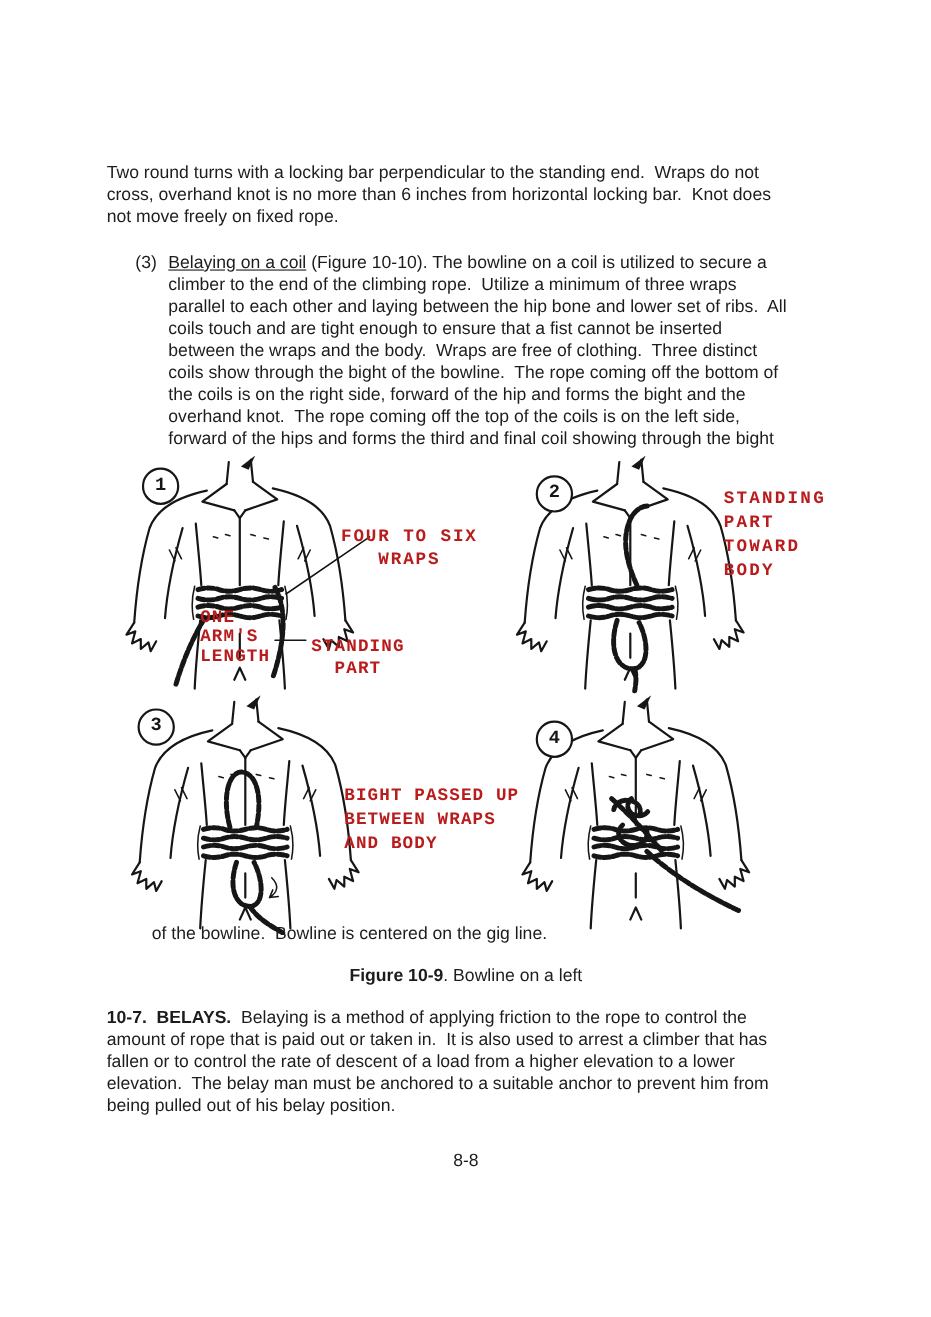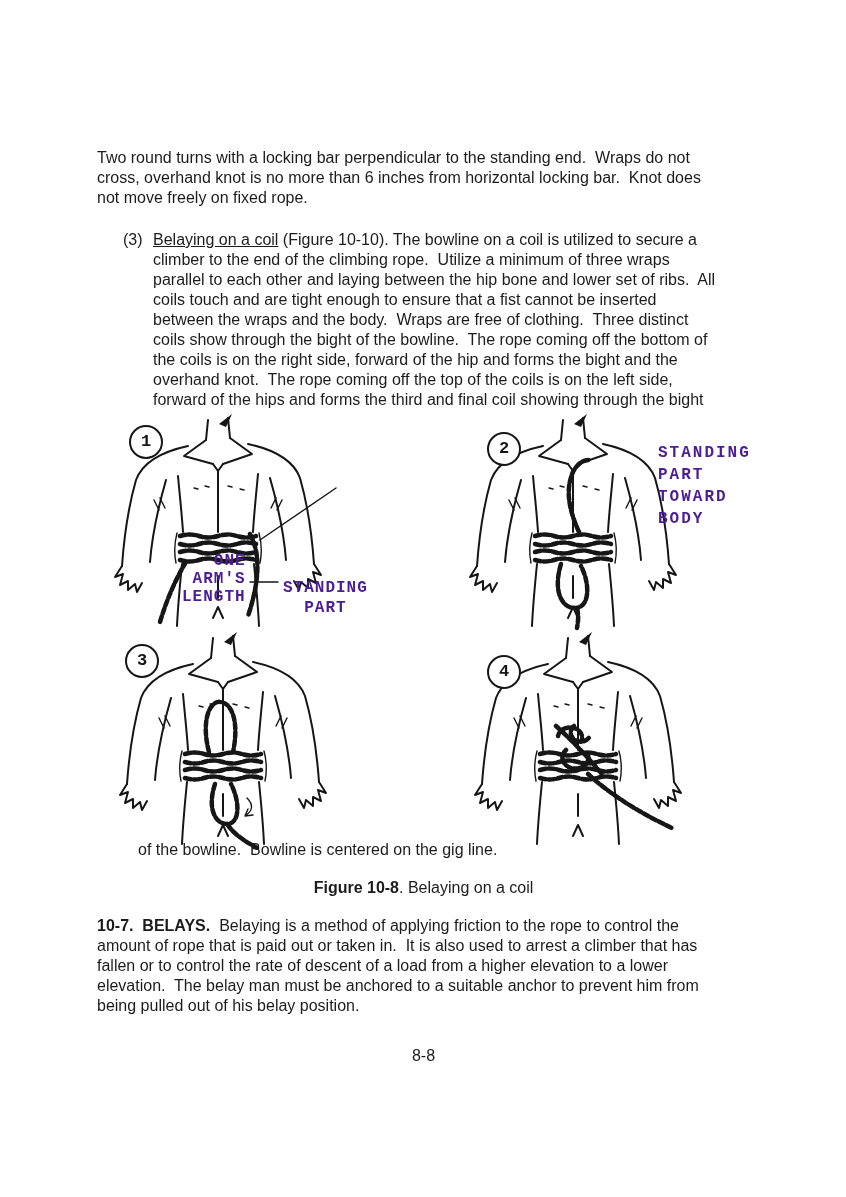--- a/index.html
+++ b/index.html
@@ -12,24 +12,24 @@
   .u{text-decoration:underline;}
   .center{text-align:center;}
   #figure{position:absolute;left:100px;top:408px;width:690px;height:432px;}
   #figure svg{position:absolute;}
   .badge{
     position:absolute;width:30px;height:30px;border:2.5px solid #161616;border-radius:50%;
     display:flex;align-items:center;justify-content:center;
     font-family:"Liberation Mono",monospace;font-size:17px;font-weight:700;color:#161616;background:#fff;
   }
   .mono-label{
-    position:absolute;font-family:"Liberation Mono",monospace;font-weight:700;color:#4c1d95;
+    position:absolute;font-family:"Liberation Mono",monospace;font-weight:700;color:#b91c1c;
     font-size:16px;letter-spacing:1.7px;white-space:pre;
   }
-  .lh18{line-height:18px;text-align:right;}
+  .lh18{line-height:18px;}
   .lh20{line-height:20px;}
   .lh21{line-height:21px;}
   .lh22{line-height:22px;letter-spacing:2px;}
   .ls1{letter-spacing:1px;}
   .line{fill:none;stroke:#161616;stroke-width:2;stroke-linecap:round;stroke-linejoin:round;}
   .thin{stroke-width:1.4;}
   .rope{fill:none;stroke:#161616;stroke-width:4.5;stroke-dasharray:6 2.5;stroke-linecap:round;}
 </style>
 </head>
 <body>
@@ -80,20 +80,22 @@
           <path class="line" d="M-5,204 L0,193 L5,204"></path>
         <path class="line" d="M-96,152 l-7,11 l8,-3 l-3,11 l8,-4 l0,9 l7,-6 l2,8 l5,-9"></path>
         <path class="line" d="M96,150 l7,11 l-8,-3 l3,11 l-8,-4 l0,9 l-7,-6 l-2,8 l-5,-9"></path>
         <path class="rope" d="M-32,148 C-44,168 -52,188 -58,208"></path>
         <path class="rope" d="M32,120 C44,142 40,172 30,202"></path>
         <path class="line thin" d="M118,74 L42,126"></path>
         <path class="line thin" d="M32,168 L60,168"></path>
       </g>
     </svg>
     <div class="badge" style="left:29px;top:17px">1</div>
+    <div class="mono-label lh21" style="left:210px;top:70px">FOUR TO SIX
+   WRAPS</div>
     <div class="mono-label lh18 ls1" style="left:82px;top:144px">ONE
 ARM'S
 LENGTH</div>
     <div class="mono-label lh20 ls1" style="left:183px;top:170px">STANDING
   PART</div>
 
     <svg width="320" height="218" viewBox="0 0 320 218" style="left:350px;top:6px">
       <g transform="translate(123,0)">
         <path class="line" d="M-12,26 L-10,6"></path>
           <path class="line" d="M12,24 L10,4"></path>
@@ -160,20 +162,23 @@
           <path class="line" d="M-5,204 L0,193 L5,204"></path>
         <path class="line" d="M-96,152 l-7,11 l8,-3 l-3,11 l8,-4 l0,9 l7,-6 l2,8 l5,-9"></path>
         <path class="line" d="M96,150 l7,11 l-8,-3 l3,11 l-8,-4 l0,9 l-7,-6 l-2,8 l-5,-9"></path>
         <path class="rope" d="M-14,120 C-22,90 -14,68 -2,70 C10,72 16,92 10,120"></path>
         <path class="rope" d="M-8,152 C-16,176 -8,192 4,192 C16,192 18,172 8,152"></path>
         <path class="rope" d="M4,192 C12,204 24,210 34,216"></path>
         <path class="line thin" d="M24,166 q10,10 -2,18 M22,184 l8,-1 M22,184 l3,-7"></path>
       </g>
     </svg>
     <div class="badge" style="left:25px;top:236px">3</div>
+    <div class="mono-label lh22 ls1" style="left:213px;top:304px;letter-spacing:1px">BIGHT PASSED UP
+BETWEEN WRAPS
+AND BODY</div>
 
     <svg width="330" height="218" viewBox="0 0 330 218" style="left:340px;top:224px">
       <g transform="translate(138,0)">
         <path class="line" d="M-12,26 L-10,6"></path>
           <path class="line" d="M12,24 L10,4"></path>
         <path d="M1,10 L14,0 L8,13 Z" fill="#161616" stroke="none"></path>
         <path class="line" d="M-12,26 L-34,42 L-5,50"></path>
           <path class="line" d="M12,24 L34,40 L5,50"></path>
         <path class="line" d="M-5,50 L0,57 L5,50"></path>
         <path class="line" d="M-30,32 C-58,38 -76,50 -82,66 C-90,94 -94,124 -96,152"></path>
@@ -201,21 +206,21 @@
         <path class="rope" d="M-12,118 a13,11 0 1 0 22,5"></path>
         <path class="rope" d="M-22,94 C-4,110 12,128 24,142"></path>
         <path class="rope" d="M10,142 C34,164 64,182 94,196"></path>
       </g>
     </svg>
     <div class="badge" style="left:387px;top:247px">4</div>
   </div>
 
   <div class="block" style="left:138px;top:840px;width:600px">of the bowline.  Bowline is centered on the gig line.</div>
 
-  <div class="block center" style="left:97px;top:878px;width:653px"><b>Figure 10-8</b><span>. Belaying on a coil</span></div>
+  <div class="block center" style="left:97px;top:878px;width:653px"><b>Figure 10-9</b><span>. Bowline on a left</span></div>
 
   <div class="block" style="left:97px;top:916px;width:706px"><b>10-7.  BELAYS.</b><span>  Belaying is a method of applying friction to the rope to control the
 amount of rope that is paid out or taken in.  It is also used to arrest a climber that has
 fallen or to control the rate of descent of a load from a higher elevation to a lower
 elevation.  The belay man must be anchored to a suitable anchor to prevent him from
 being pulled out of his belay position.</span></div>
 
   <div class="block center" style="left:97px;top:1046px;width:653px">8-8</div>
 
 </div>

